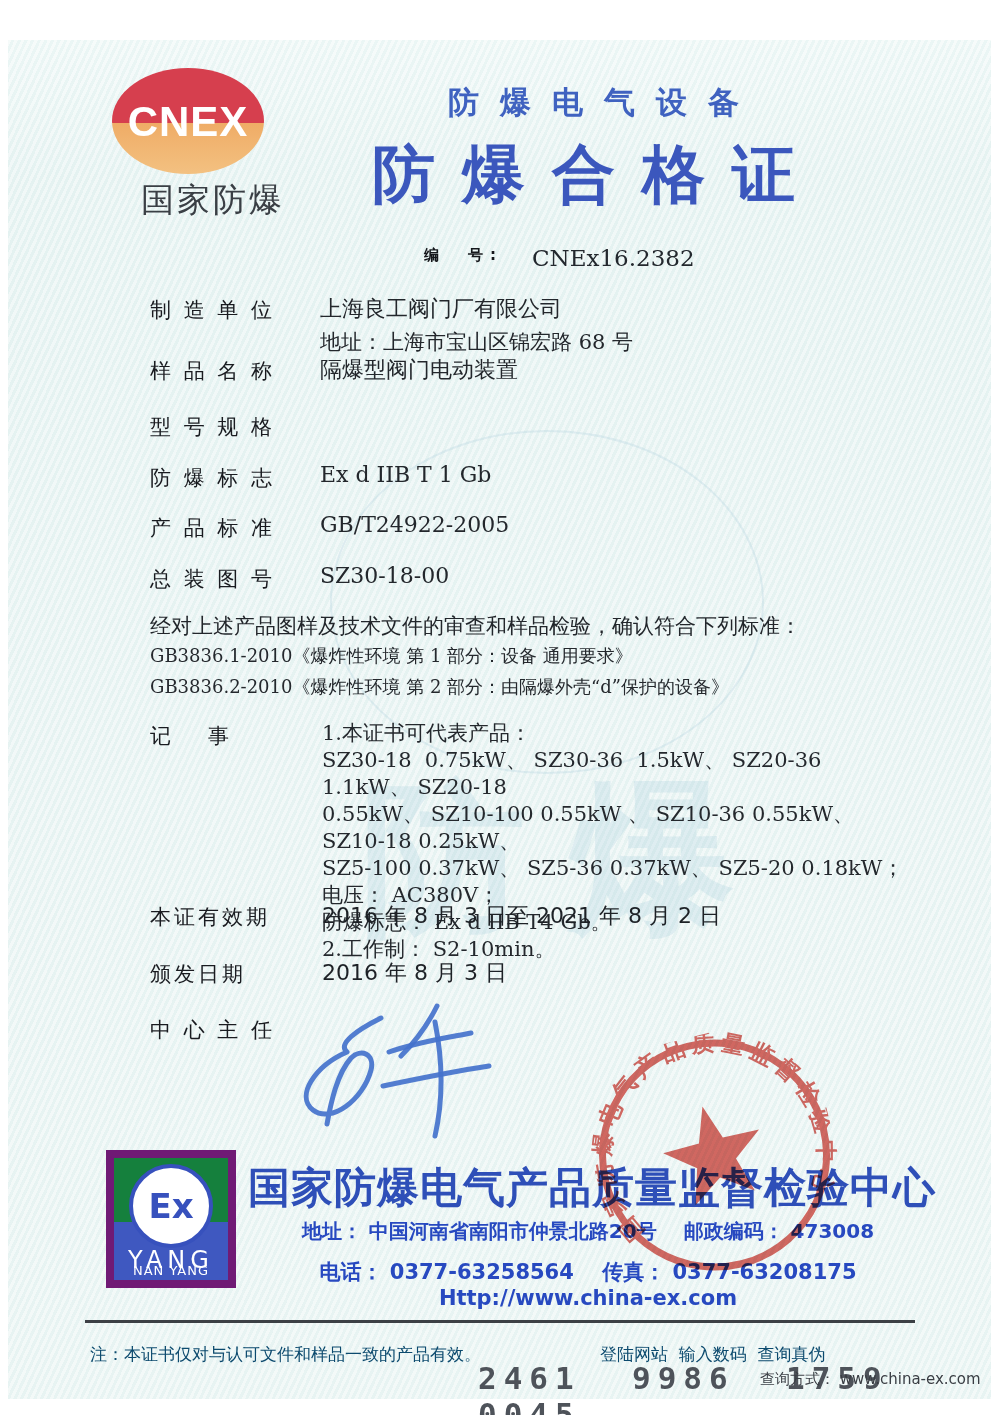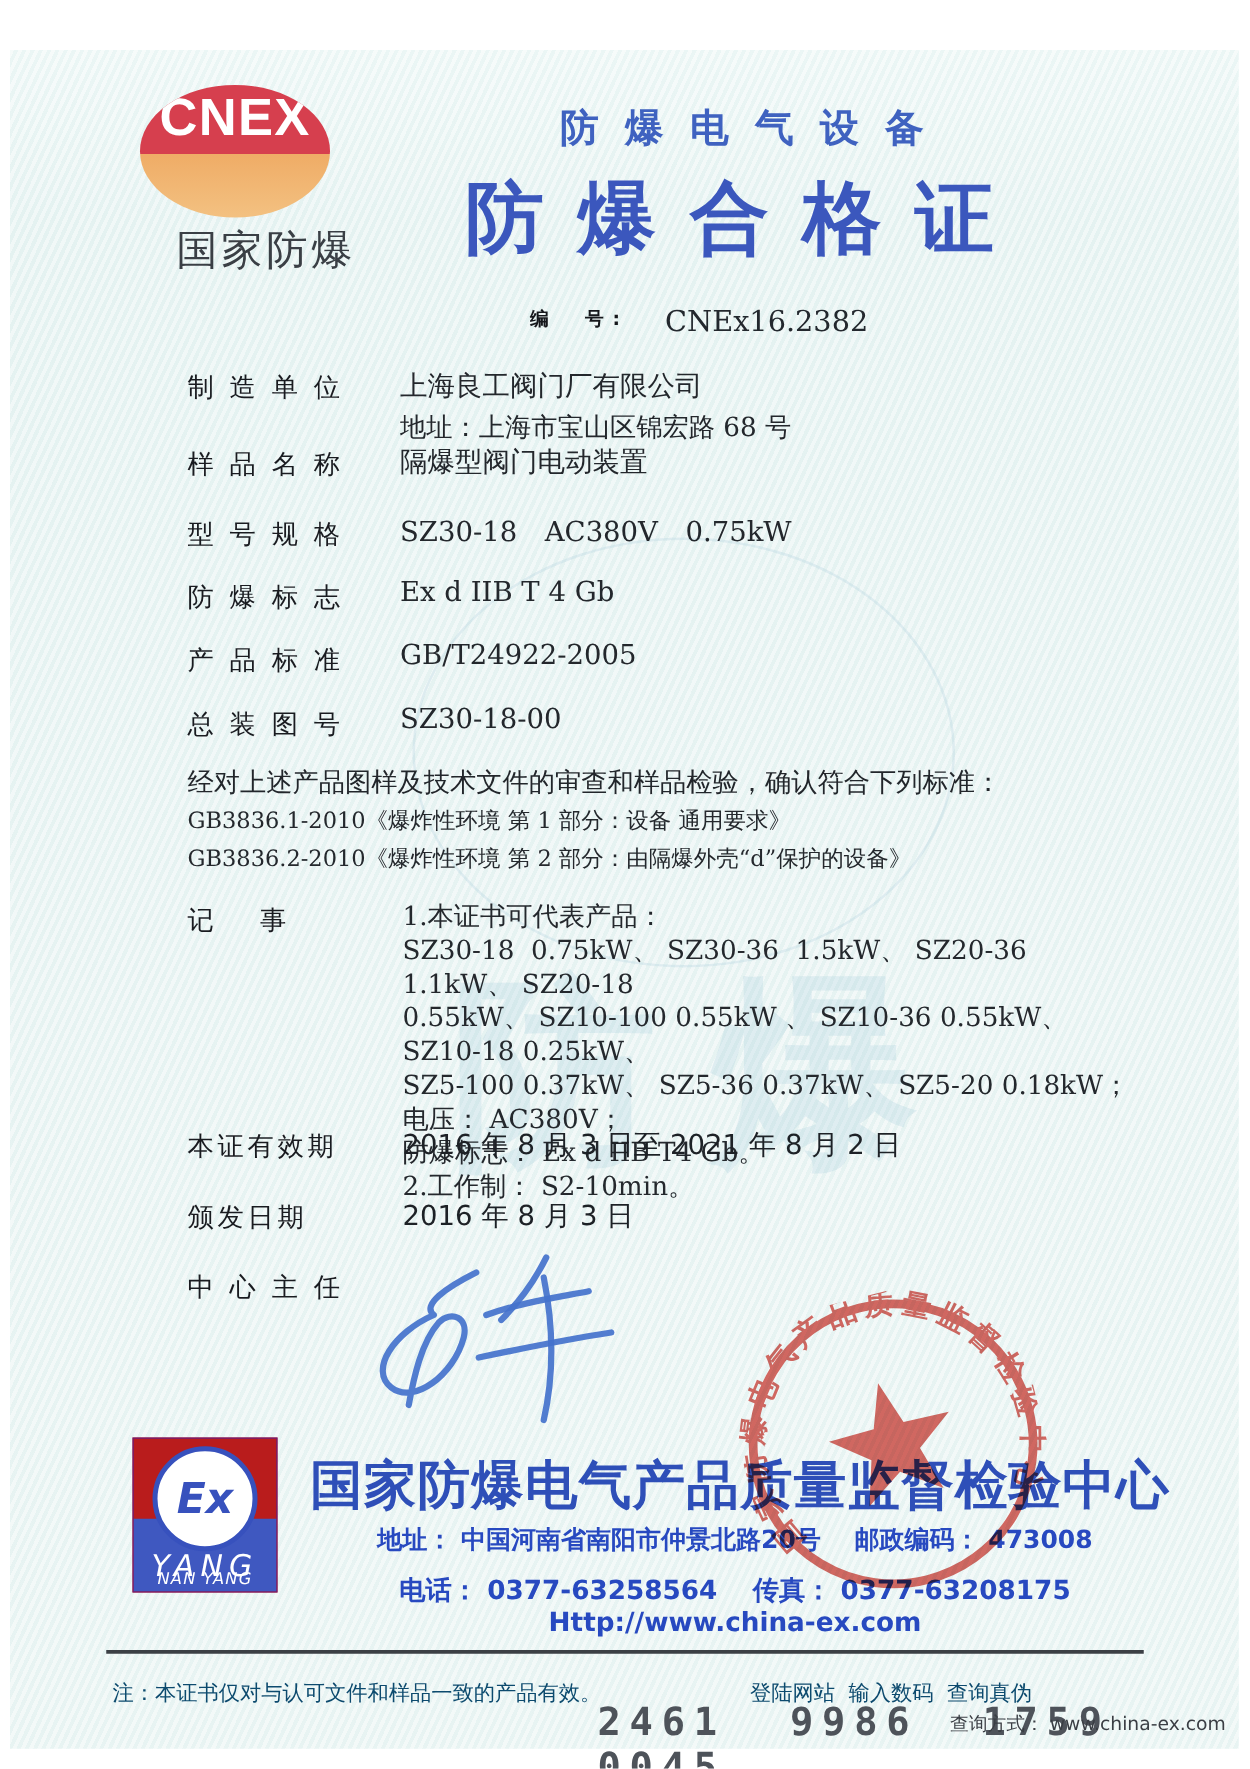--- a/index.html
+++ b/index.html
@@ -6,21 +6,21 @@
   .page{position:relative;width:1000px;height:1415px;background:#ffffff;overflow:hidden;
         font-family:"DejaVu Sans","Liberation Sans",sans-serif;}
   .paper{position:absolute;left:8px;right:9px;top:40px;bottom:16px;
         background:
           repeating-linear-gradient(115deg, rgba(255,255,255,.35) 0 3px, rgba(203,231,229,.16) 3px 6px),
           linear-gradient(180deg,#f1f9f8 0%,#e9f4f3 10%,#ebf5f4 55%,#edf6f5 100%);}
   .abs{position:absolute;}
   
   .cnex-ellipse{width:152px;height:106px;border-radius:50%;overflow:hidden;
         background:linear-gradient(180deg,#d63f4e 0%,#d63f4e 52%,#efac66 52%,#f3c181 100%);
-        display:flex;align-items:flex-start;justify-content:center;}
+        display:flex;align-items:center;justify-content:center;}
   .cnex-word{color:#ffffff;font-weight:bold;font-size:42px;letter-spacing:1px;
         font-family:"Liberation Sans","DejaVu Sans",sans-serif;margin-top:2px;}
   .cnex-caption{font-size:33px;color:#3a3f45;letter-spacing:3px;}
   .doc-subtitle{color:#3f62c0;font-weight:bold;font-size:31px;letter-spacing:21px;white-space:nowrap;}
   .doc-title{color:#3b57bd;font-weight:bold;font-size:63px;letter-spacing:27px;white-space:nowrap;}
   .certno-label{font-weight:bold;font-size:15px;letter-spacing:7px;color:#15171b;}
   .certno-value{font-family:"DejaVu Serif","Liberation Serif",serif;font-size:23px;color:#23282e;}
   
   .flabel{font-size:21px;color:#191b20;letter-spacing:3px;font-weight:500;white-space:pre-wrap;}
   .fvalue{font-family:"DejaVu Serif","Liberation Serif",serif;font-size:22px;color:#23272c;white-space:pre-wrap;}
@@ -36,21 +36,21 @@
   .sig path{stroke:#4472cc;stroke-width:5;fill:none;stroke-linecap:round;stroke-linejoin:round;opacity:.92;}
   
   .seal{transform:rotate(-14deg);mix-blend-mode:multiply;opacity:.88;}
   .seal circle{stroke:#d6554e;fill:none;}
   .seal polygon{fill:#d6554e;}
   .seal text{fill:#d6554e;font-weight:bold;}
   
   .org-name{font-family:"DejaVu Serif","Liberation Serif",serif;font-weight:bold;font-size:42px;
         color:#2e4fb8;letter-spacing:1px;white-space:nowrap;}
   .org-line{font-weight:bold;font-size:20px;color:#2749c0;white-space:pre-wrap;text-align:center;width:680px;}
-  .ex-box{width:114px;height:122px;border:1px solid #701a75;background:#b91c1c;position:relative;font-style:italic;}
+  .ex-box{width:114px;height:122px;border:8px solid #701a75;background:#15803d;position:relative;}
   .ex-band{position:absolute;left:0;right:0;bottom:0;height:58px;background:#3f58c0;}
   .ex-circle{position:absolute;left:50%;top:6px;transform:translateX(-50%);width:76px;height:76px;
         border:4px solid #3751bd;border-radius:50%;background:#ffffff;display:flex;align-items:center;justify-content:center;z-index:2;}
   .ex-word{color:#3751bd;font-weight:bold;font-size:34px;}
   .ex-cqst{position:absolute;left:0;right:0;top:88px;text-align:center;color:#ffffff;font-size:24px;letter-spacing:5px;z-index:3;}
   .ex-ny{position:absolute;left:0;right:0;top:105px;text-align:center;color:#ffffff;font-size:13px;letter-spacing:1px;z-index:3;}
   
   .divider{height:3px;background:#3c4045;}
   .note{font-size:17px;color:#0c4a6e;white-space:pre-wrap;}
   .vcode{font-family:"DejaVu Sans Mono","Liberation Mono",monospace;font-size:31px;letter-spacing:7px;
@@ -80,24 +80,23 @@
   <div class="abs certno-value" style="left:532px;top:245px;">CNEx16.2382</div>
 
   <div class="abs flabel" style="left:150px;top:296px;">制 造 单 位</div>
   <div class="abs fvalue" style="left:320px;top:294px;">上海良工阀门厂有限公司</div>
   <div class="abs fvalue" style="left:320px;top:328px;font-size:21px;">地址：上海市宝山区锦宏路 68 号</div>
 
   <div class="abs flabel" style="left:150px;top:357px;">样 品 名 称</div>
   <div class="abs fvalue" style="left:320px;top:355px;">隔爆型阀门电动装置</div>
 
   <div class="abs flabel" style="left:150px;top:413px;">型 号 规 格</div>
-  <div class="abs fvalue" style="left:320px;top:411px;">SZ30-18　AC380V　0.75kW</div>
 
   <div class="abs flabel" style="left:150px;top:464px;">防 爆 标 志</div>
-  <div class="abs fvalue" style="left:320px;top:462px;">Ex d IIB T 4 Gb</div>
+  <div class="abs fvalue" style="left:320px;top:462px;">Ex d IIB T 1 Gb</div>
 
   <div class="abs flabel" style="left:150px;top:514px;">产 品 标 准</div>
   <div class="abs fvalue" style="left:320px;top:512px;">GB/T24922-2005</div>
 
   <div class="abs flabel" style="left:150px;top:565px;">总 装 图 号</div>
   <div class="abs fvalue" style="left:320px;top:563px;">SZ30-18-00</div>
 
   <div class="abs para" style="left:150px;top:612px;">经对上述产品图样及技术文件的审查和样品检验，确认符合下列标准：</div>
   <div class="abs para-serif" style="left:150px;top:644px;">GB3836.1-2010《爆炸性环境 第 1 部分：设备 通用要求》</div>
   <div class="abs para-serif" style="left:150px;top:675px;">GB3836.2-2010《爆炸性环境 第 2 部分：由隔爆外壳“d”保护的设备》</div>

